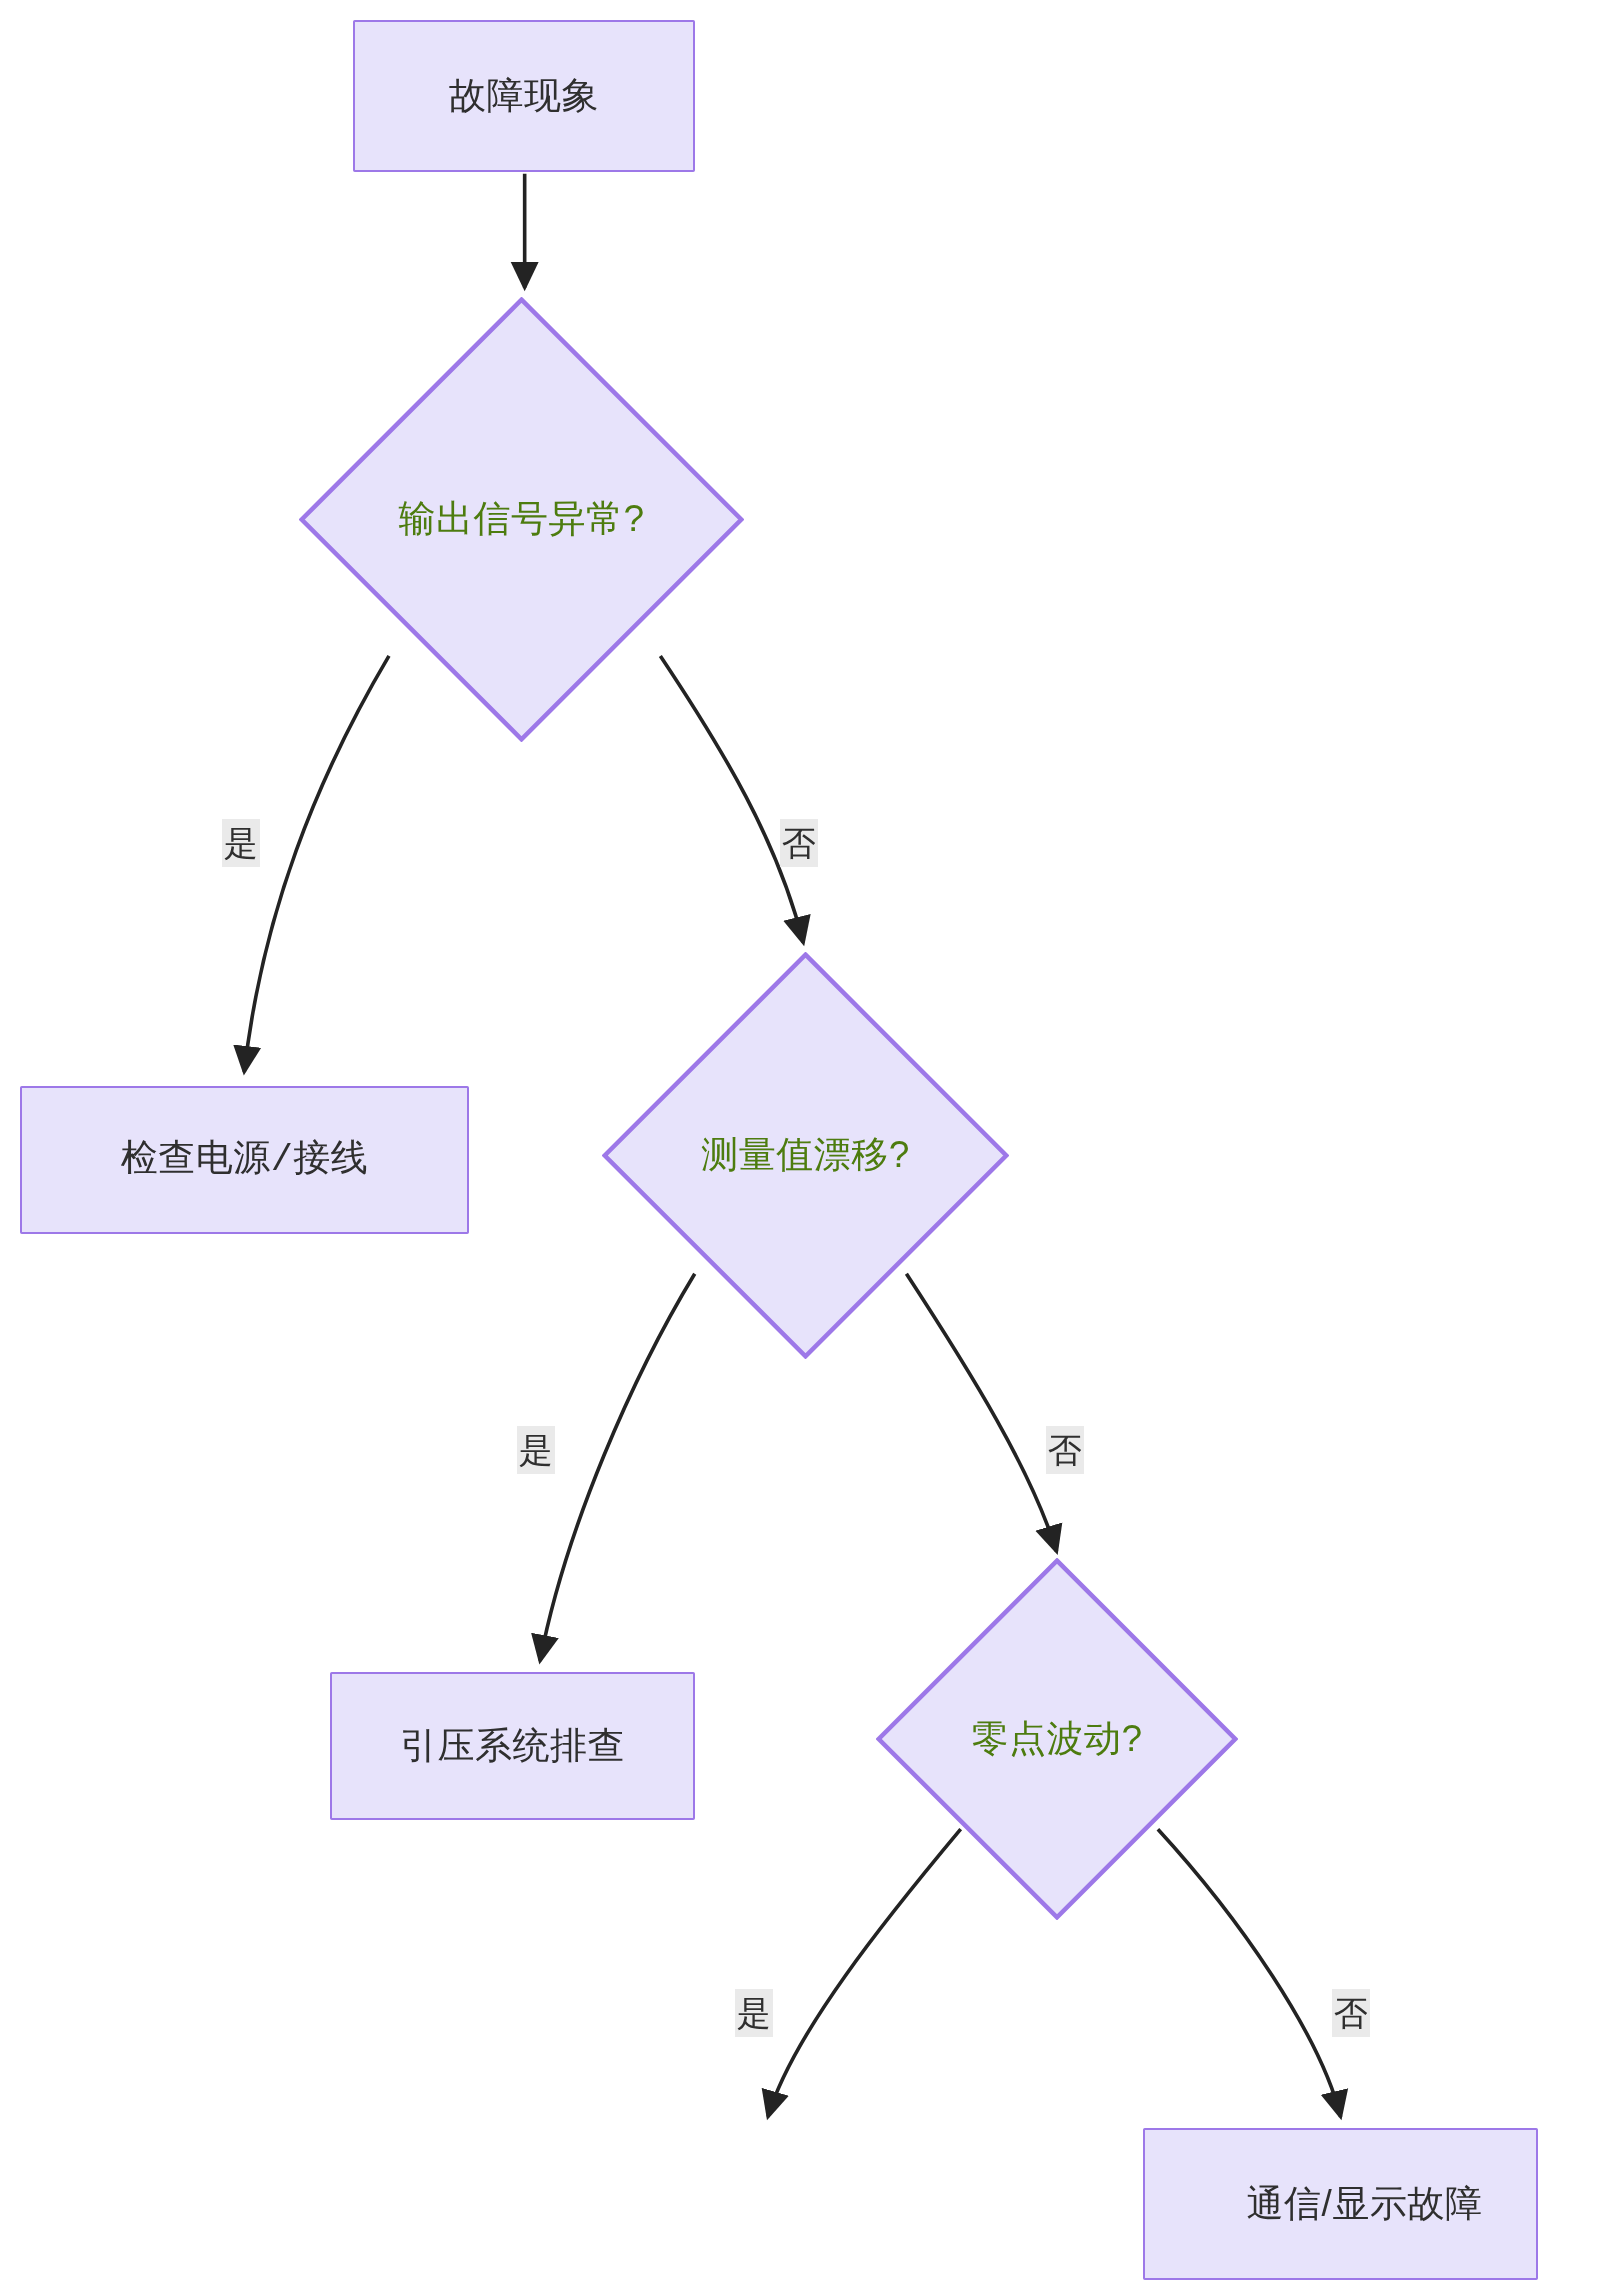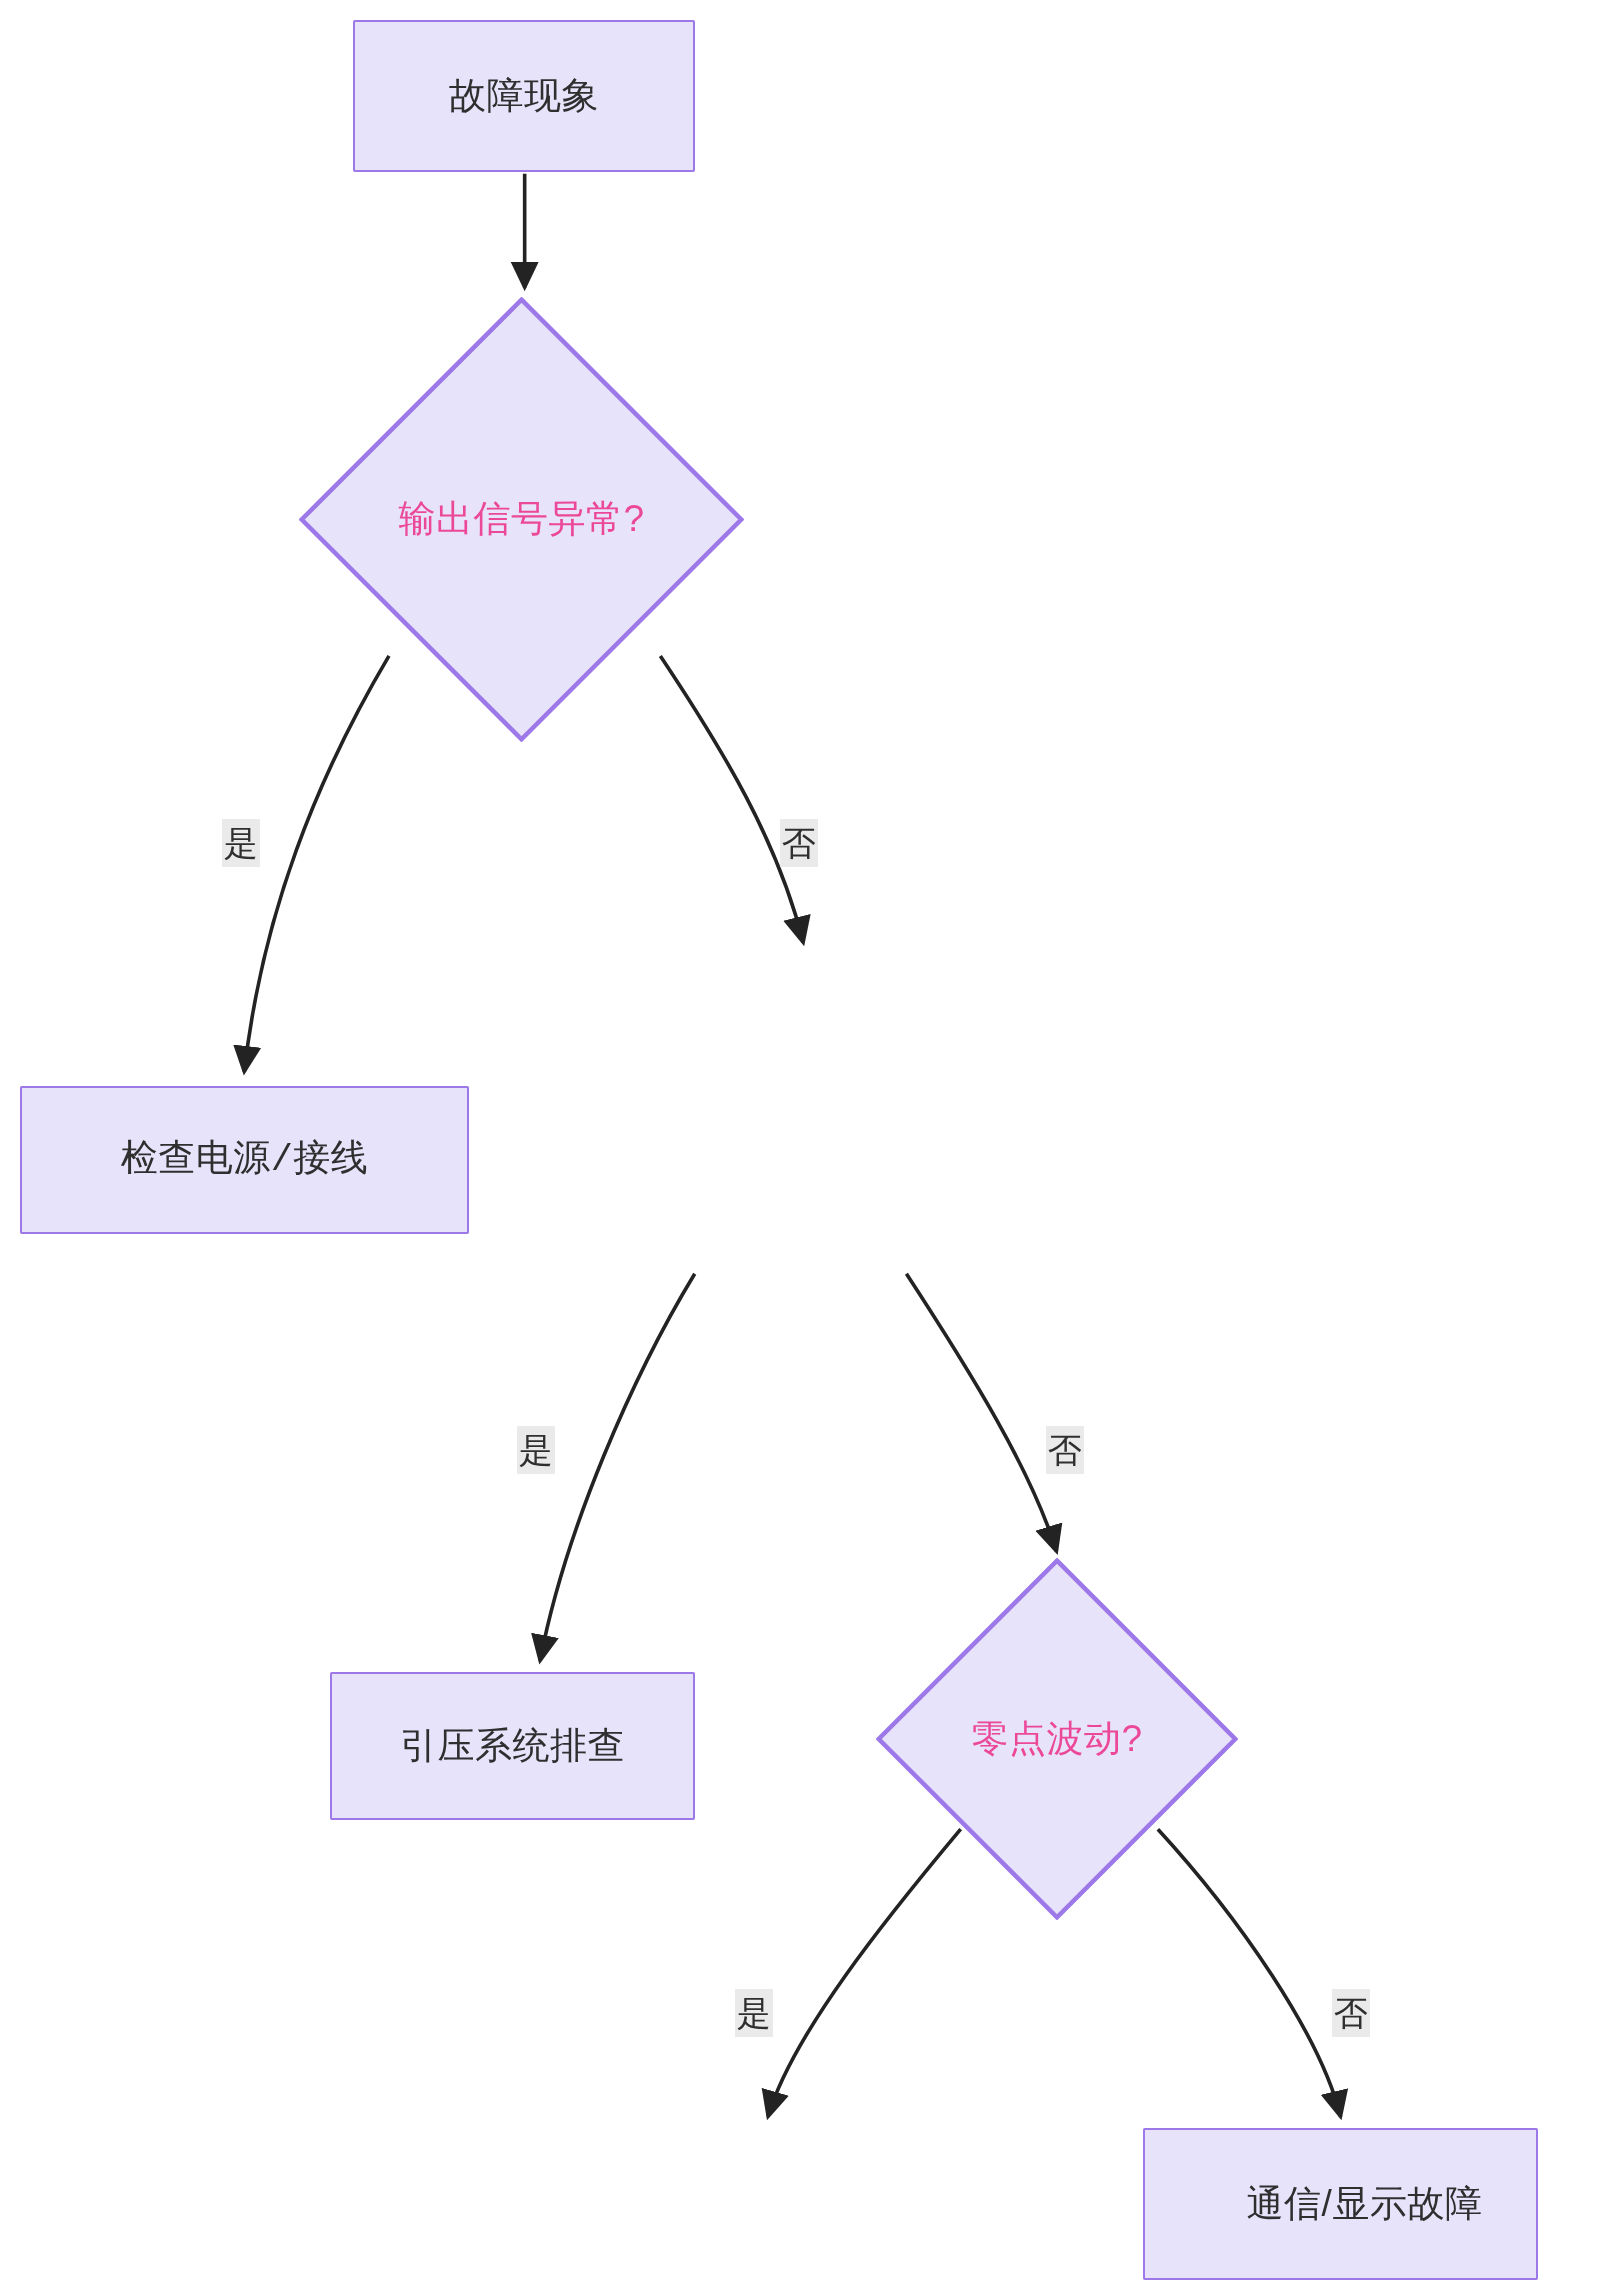--- a/index.html
+++ b/index.html
@@ -51,21 +51,21 @@
   .node-diamond .diamond-shape {
     position: absolute;
     left: 0;
     top: 0;
     width: 100%;
     height: 100%;
   }
   .node-diamond .node-label {
     position: relative;
     font-size: 37px;
-    color: #ec4899;
+    color: #4d7c0f;
     line-height: 1.2;
     letter-spacing: 0.5px;
     z-index: 2;
   }
   .edge-label {
     position: absolute;
     background: #eaeaea;
     color: #2f2f2f;
     font-size: 34px;
     line-height: 1.25;
@@ -113,20 +113,26 @@
   </div>
 
   <div class="edge-label" style="left:222px; top:819px;">是</div>
 
   <div class="edge-label" style="left:780px; top:819px;">否</div>
 
   <div class="node node-rect" style="left:20px; top:1086px; width:449px; height:148px;font-family:Liberation Mono, monospace;">
     <span class="node-label">检查电源/接线</span>
   </div>
 
+  <div class="node node-diamond" style="left:602px; top:952px; width:407px; height:407px;">
+    <svg class="diamond-shape" viewBox="0 0 450 450" preserveAspectRatio="none" xmlns="http://www.w3.org/2000/svg">
+      <polygon points="225,3 447,225 225,447 3,225" fill="#e7e3fb" stroke="#9d78e8" stroke-width="5"></polygon>
+    </svg>
+    <span class="node-label">测量值漂移?</span>
+  </div>
 
   <div class="edge-label" style="left:517px; top:1426px;">是</div>
 
   <div class="edge-label" style="left:1046px; top:1426px;">否</div>
 
   <div class="node node-rect" style="left:330px; top:1672px; width:365px; height:148px;">
     <span class="node-label">引压系统排查</span>
   </div>
 
   <div class="node node-diamond" style="left:876px; top:1558px; width:362px; height:362px;">

